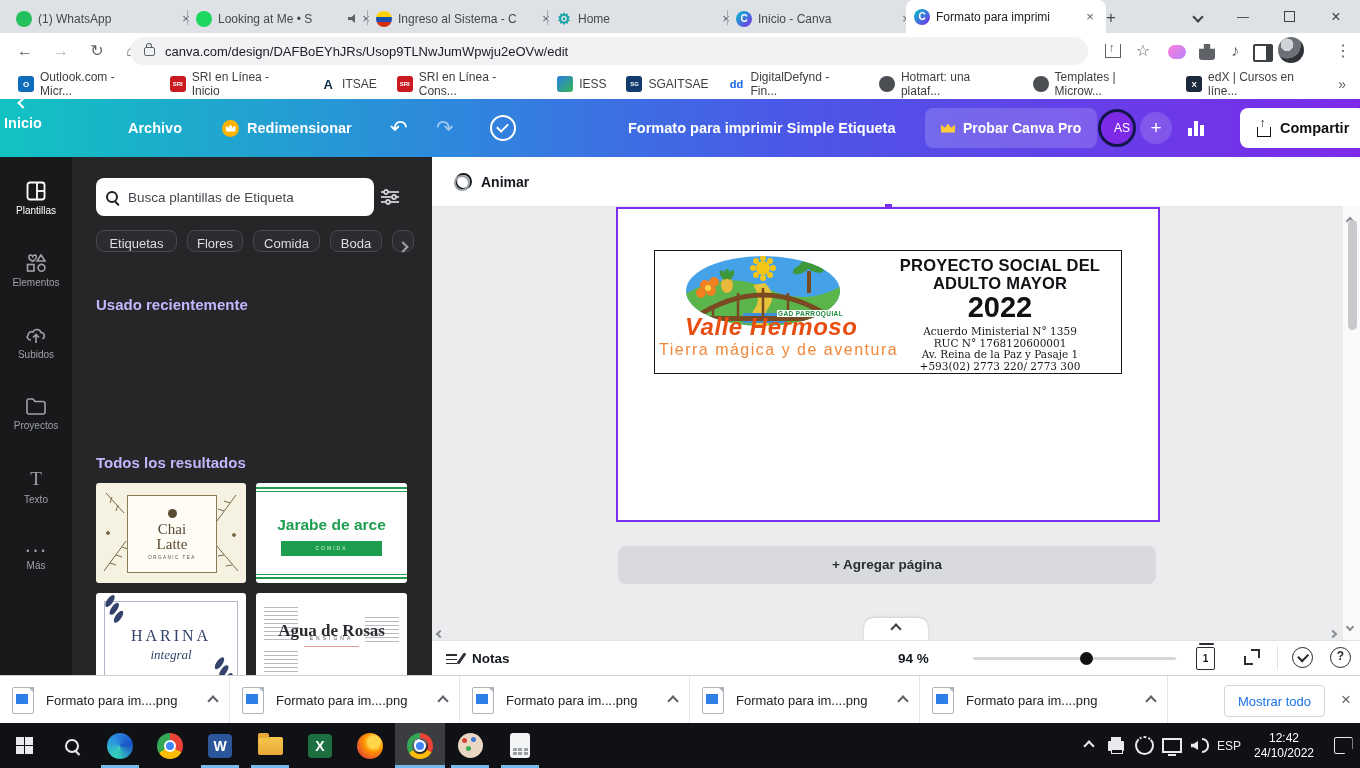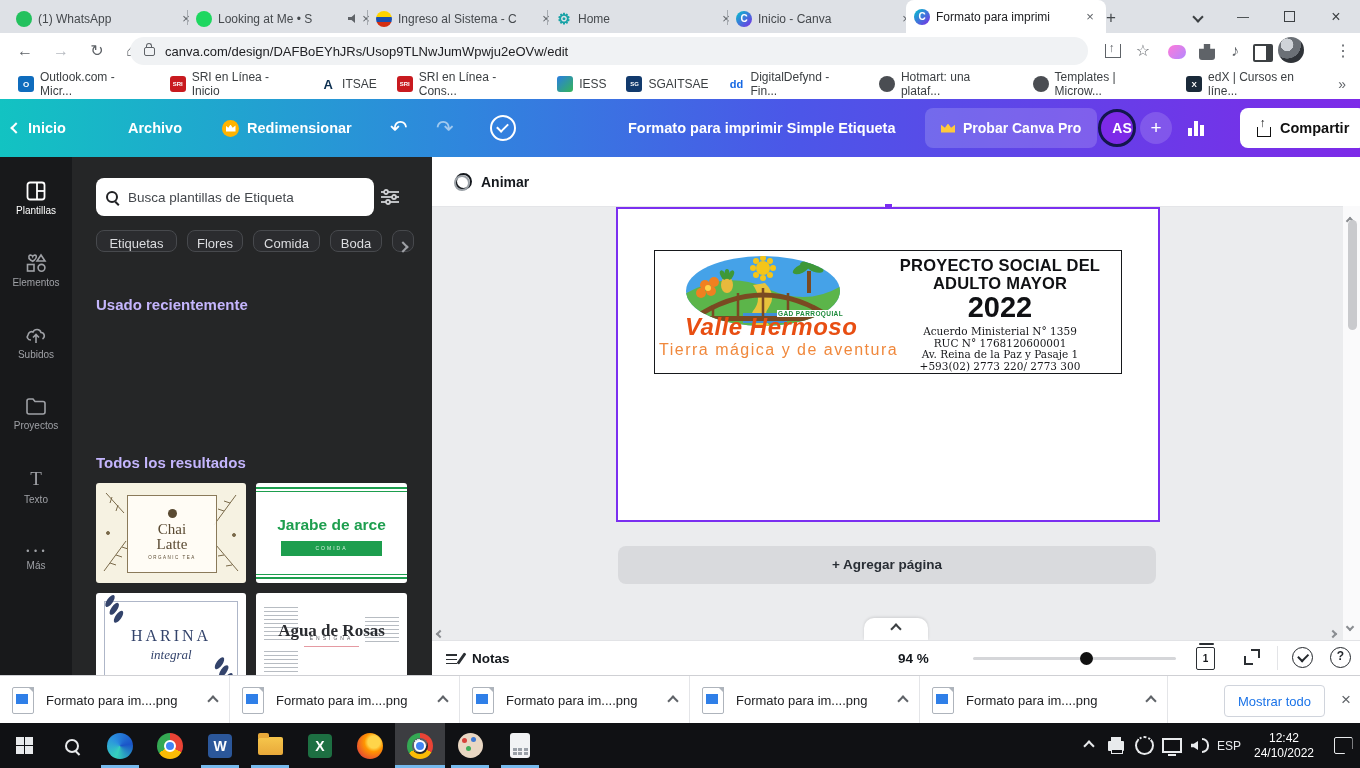--- a/index.html
+++ b/index.html
@@ -84,21 +84,21 @@
      clip-path:polygon(0 100%,0 15%,28% 48%,50% 0,72% 48%,100% 15%,100% 100%);}
   .i-undo::before{content:"↶";} .i-redo::before{content:"↷";}
   .hic{font-size:21px;font-weight:normal;}
   .cloudchk{width:22px;height:22px;border:2px solid #fff;border-radius:50%;position:relative;}
   .cloudchk::before{content:"";position:absolute;left:5px;top:5.5px;width:9px;height:5px;
      border-left:2px solid #fff;border-bottom:2px solid #fff;transform:rotate(-45deg);}
   #probtn{left:925px;top:9px;height:40px;background:rgba(255,255,255,.17);border-radius:8px;
           display:flex;align-items:center;gap:8px;padding:0 16px;font-size:14px;font-weight:bold;}
   #asav{left:1098px;top:10px;width:38px;height:38px;border-radius:50%;background:#7d2ae8;
         border:3px solid #13164d;box-sizing:border-box;display:flex;align-items:center;
-        justify-content:center;font-size:14px;font-weight:bold;padding-left:10px;}
+        justify-content:center;font-size:12px;font-weight:normal;padding-left:10px;}
   #plusbtn{left:1140px;top:13px;width:32px;height:32px;border-radius:50%;background:rgba(255,255,255,.15);
            text-align:center;line-height:31px;font-size:19px;}
   .bars{display:inline-flex;align-items:flex-end;gap:2.5px;height:16px;}
   .bars i{display:block;width:3.5px;background:#fff;}
   #sharebtn{left:1240px;top:9px;height:40px;background:#fff;border-radius:8px;color:#111;
             display:flex;align-items:center;gap:9px;padding:0 17px;font-size:14.5px;font-weight:bold;}
   .upl{width:12px;height:9px;border:1.8px solid #111;border-top:none;position:relative;margin-top:7px;}
   .upl::before{content:"↑";position:absolute;left:1.5px;top:-11px;font-size:12px;color:#111;}
   
   #rail{left:0;top:157px;width:72px;height:518px;background:#18191b;}
@@ -382,21 +382,21 @@
         <span>Templates | Microw...</span>
       </div>
     <div class="bm">
         <span class="bmi bm-edx">X</span>
         <span>edX | Cursos en líne...</span>
       </div>
     <div class="bmmore i-gg"></div>
   </div>
 
   <div id="cheader" class="abs">
-    <div class="hitem" style="left:12px;">
+    <div class="hitem" style="left:4px;flex-direction:column;">
       <span class="chv left"></span>
       <span>Inicio</span>
     </div>
     <div class="hitem" style="left:128px;">
       <span>Archivo</span>
     </div>
     <div class="hitem" style="left:222px;">
       <span class="crownbadge"></span>
       <span>Redimensionar</span>
     </div>

